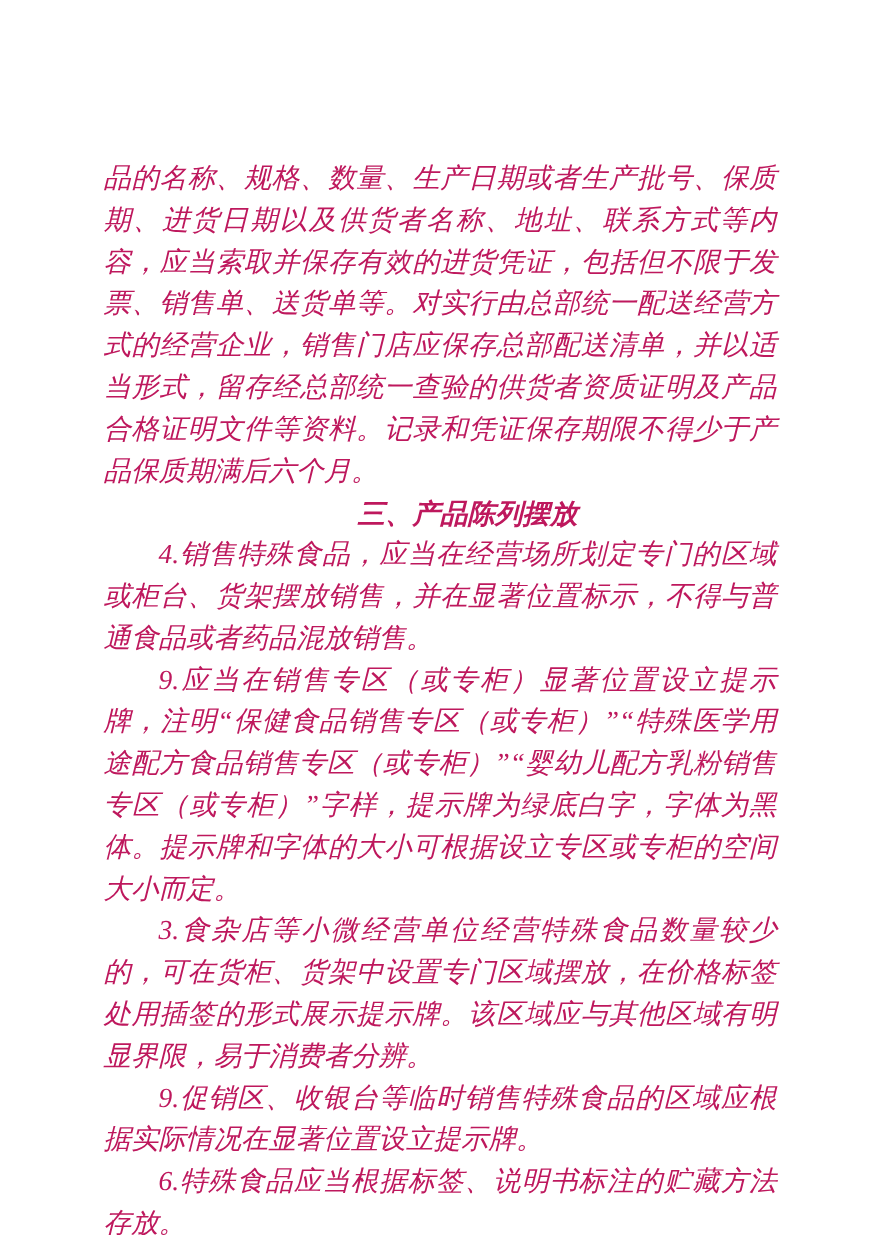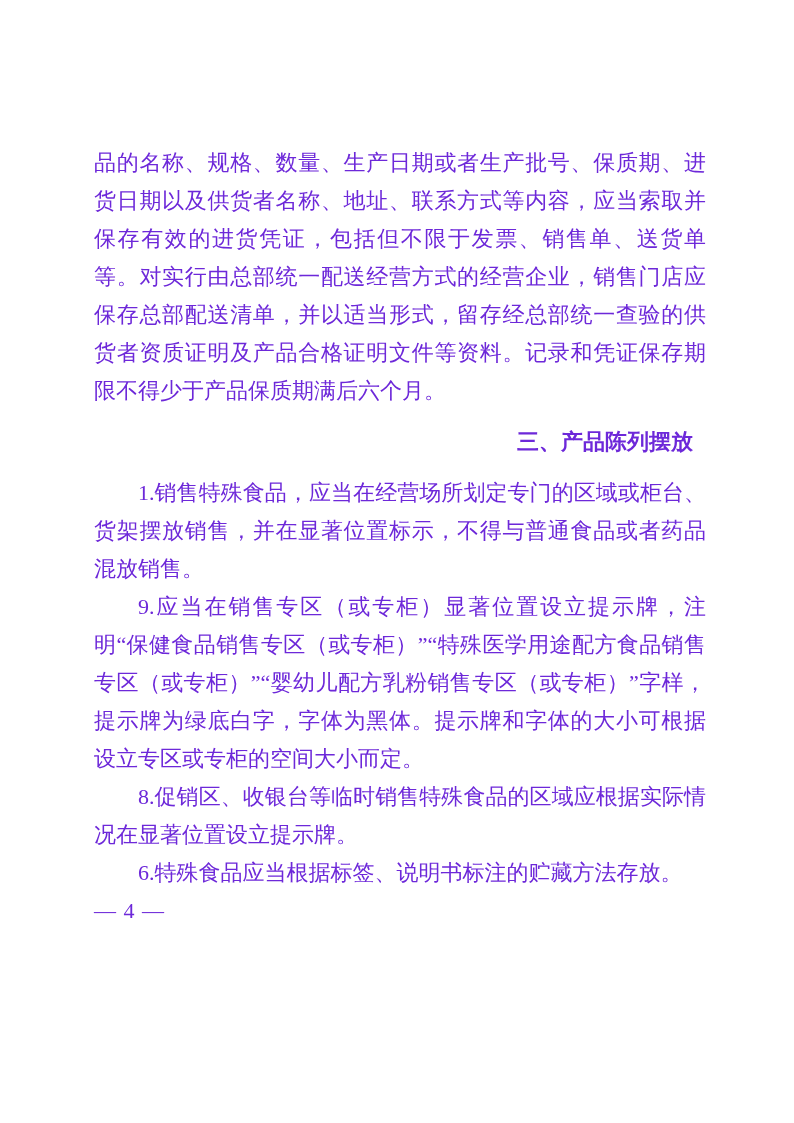--- a/index.html
+++ b/index.html
@@ -8,59 +8,61 @@
     background: #ffffff;
   }
   .page {
     position: relative;
     width: 794px;
     height: 1123px;
     box-sizing: border-box;
     background: #ffffff;
     padding: 144px 88px 0 94px;
     font-family: "Liberation Serif", "DejaVu Serif", serif;
-    font-size: 22px;
+    font-size: 25px;
     line-height: 38px;
-    color: #6d28d9;
+    color: #be185d;
     overflow: hidden;
+    font-style: italic;
   }
   .para {
     margin: 0;
     text-align: justify;
     text-justify: inter-ideograph;
   }
   .para.indent {
     text-indent: 2em;
   }
   .heading {
-    margin: 13px;
+    margin: 0;
     text-indent: 2em;
     font-weight: 700;
     font-family: "Liberation Sans", "DejaVu Sans", sans-serif;
-    text-align: right;
+    text-align: center;
   }
   .footer {
     margin: 0;
     text-align: left;
     letter-spacing: 1px;
   }
 </style>
 </head>
 <body>
 
 <div class="page">
 
   <p class="para">品的名称、规格、数量、生产日期或者生产批号、保质期、进货日期以及供货者名称、地址、联系方式等内容，应当索取并保存有效的进货凭证，包括但不限于发票、销售单、送货单等。对实行由总部统一配送经营方式的经营企业，销售门店应保存总部配送清单，并以适当形式，留存经总部统一查验的供货者资质证明及产品合格证明文件等资料。记录和凭证保存期限不得少于产品保质期满后六个月。</p>
 
   <p class="heading">三、产品陈列摆放</p>
 
-  <p class="para indent">1.销售特殊食品，应当在经营场所划定专门的区域或柜台、货架摆放销售，并在显著位置标示，不得与普通食品或者药品混放销售。</p>
+  <p class="para indent">4.销售特殊食品，应当在经营场所划定专门的区域或柜台、货架摆放销售，并在显著位置标示，不得与普通食品或者药品混放销售。</p>
 
   <p class="para indent">9.应当在销售专区（或专柜）显著位置设立提示牌，注明“保健食品销售专区（或专柜）”“特殊医学用途配方食品销售专区（或专柜）”“婴幼儿配方乳粉销售专区（或专柜）”字样，提示牌为绿底白字，字体为黑体。提示牌和字体的大小可根据设立专区或专柜的空间大小而定。</p>
 
+  <p class="para indent">3.食杂店等小微经营单位经营特殊食品数量较少的，可在货柜、货架中设置专门区域摆放，在价格标签处用插签的形式展示提示牌。该区域应与其他区域有明显界限，易于消费者分辨。</p>
 
-  <p class="para indent">8.促销区、收银台等临时销售特殊食品的区域应根据实际情况在显著位置设立提示牌。</p>
+  <p class="para indent">9.促销区、收银台等临时销售特殊食品的区域应根据实际情况在显著位置设立提示牌。</p>
 
   <p class="para indent">6.特殊食品应当根据标签、说明书标注的贮藏方法存放。</p>
 
   <p class="footer">— 4 —</p>
 
 </div>
 
 </body></html>

